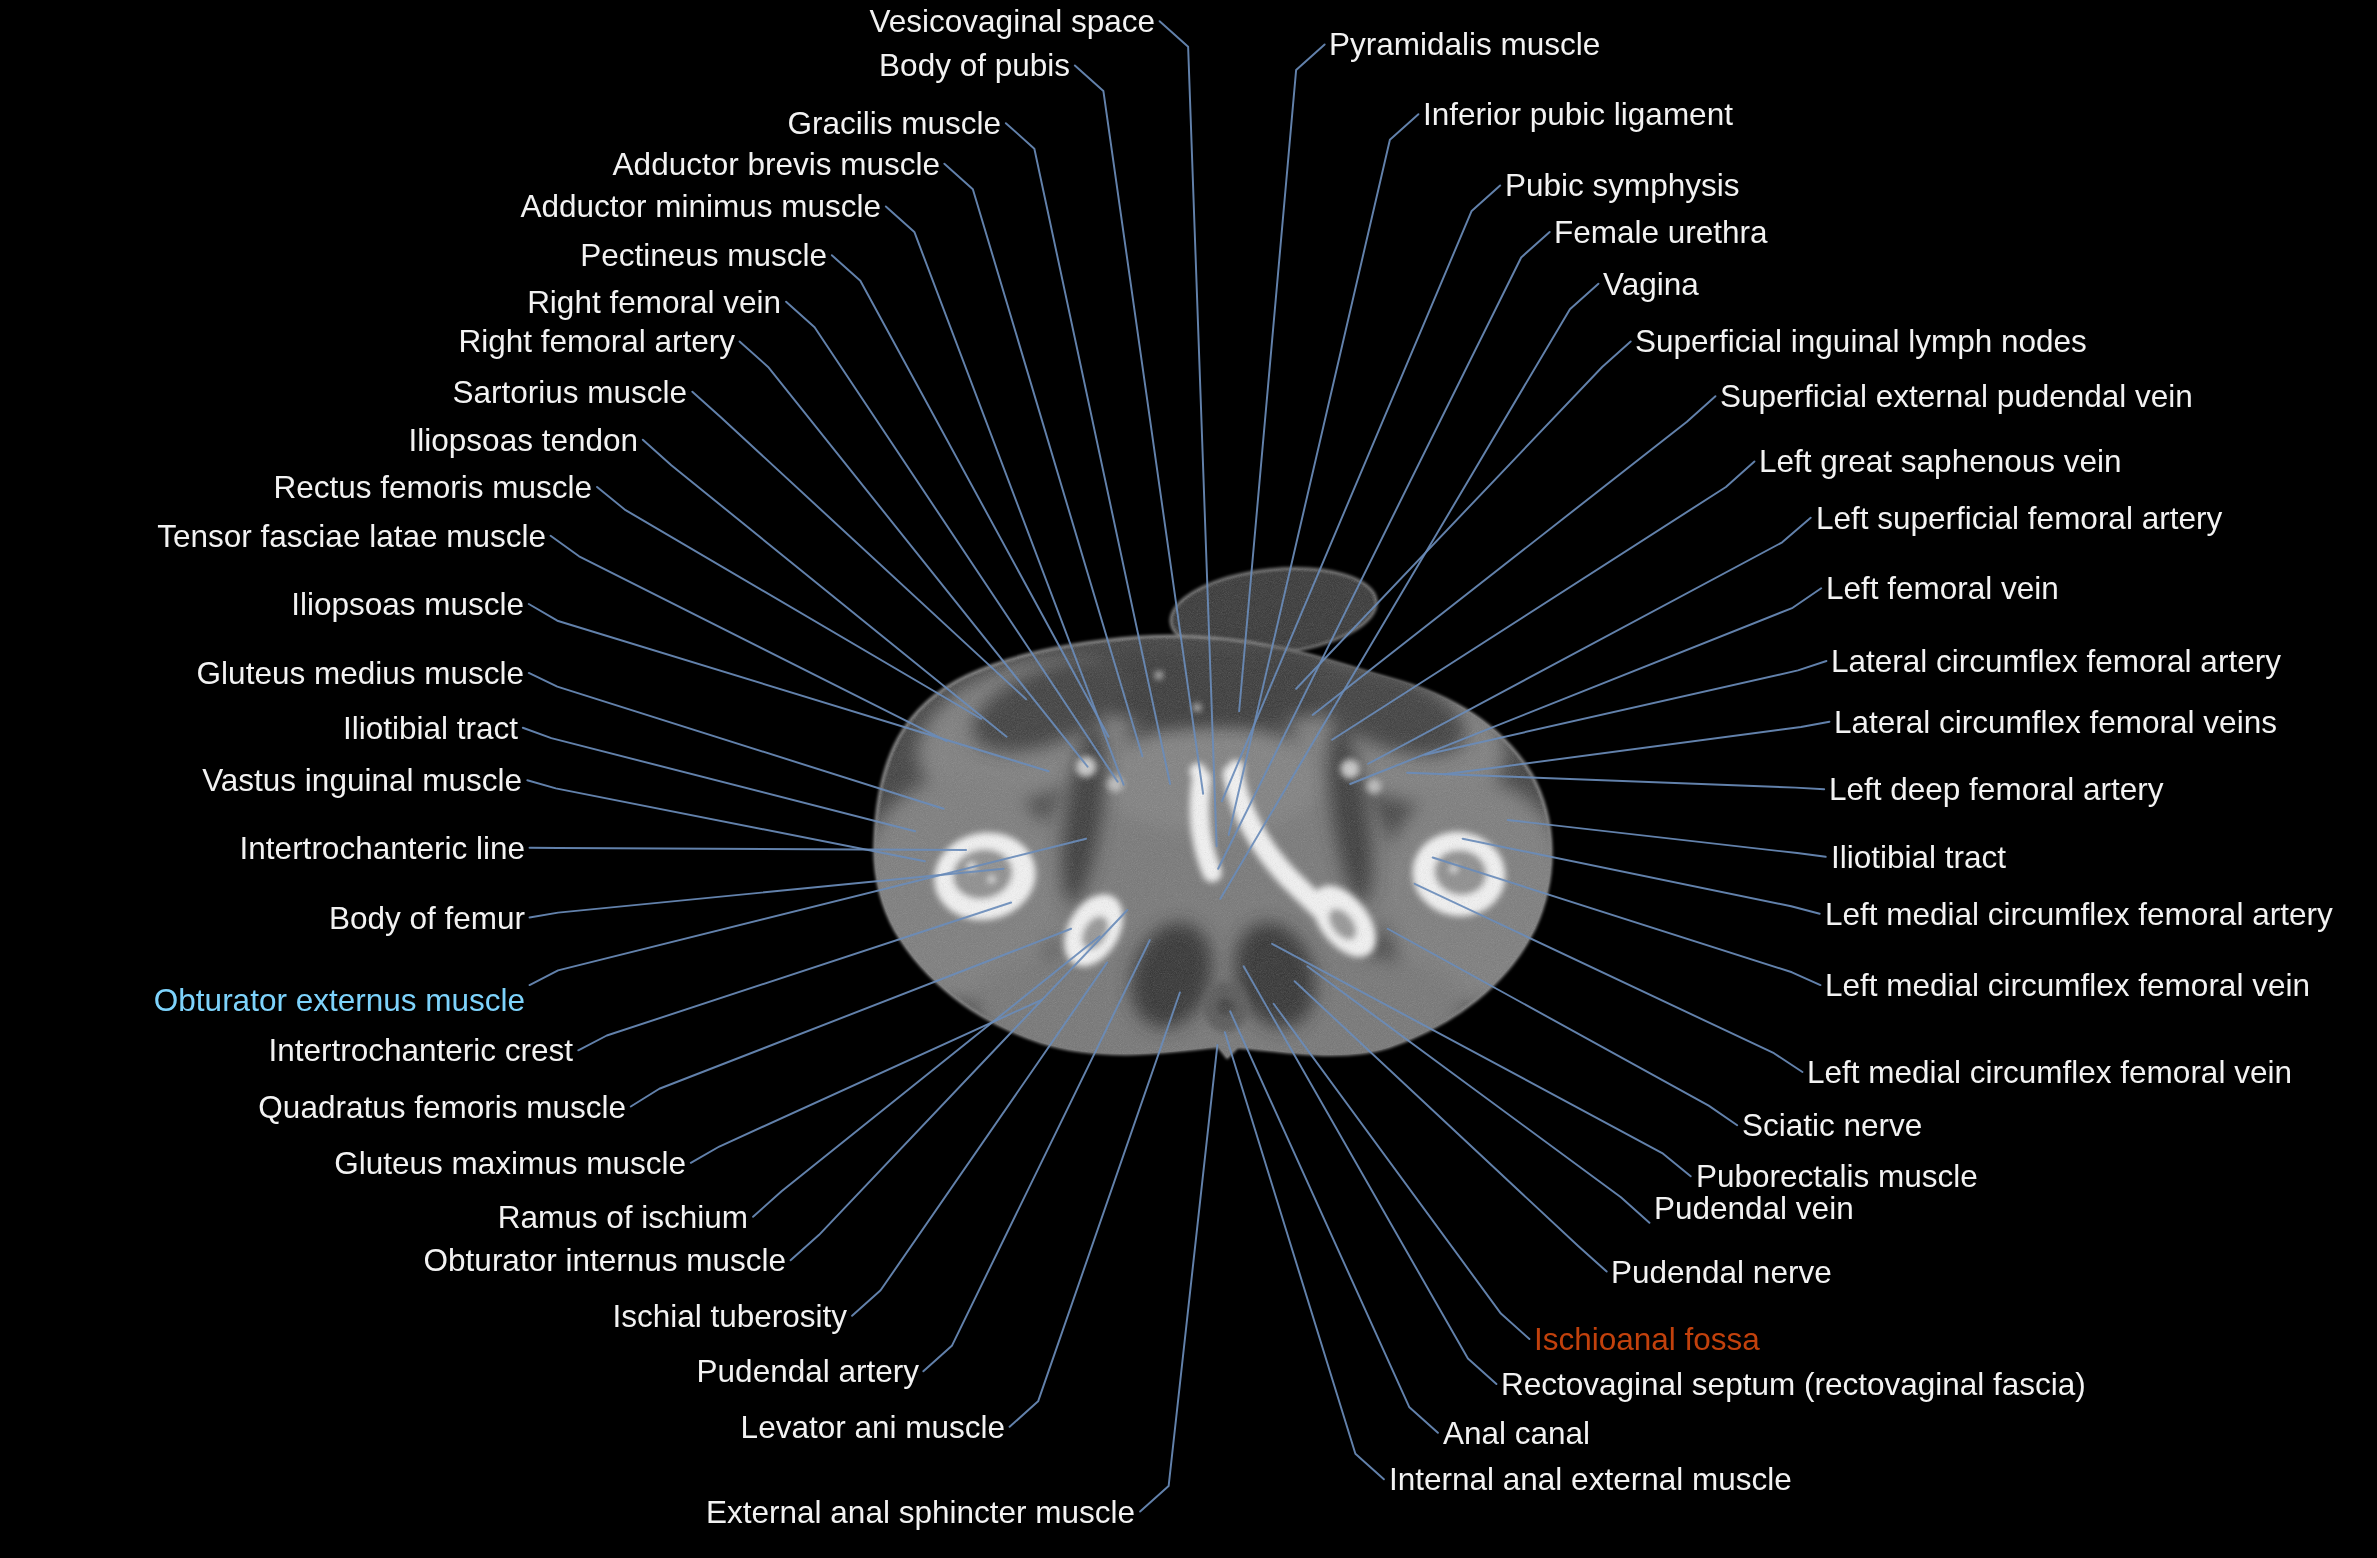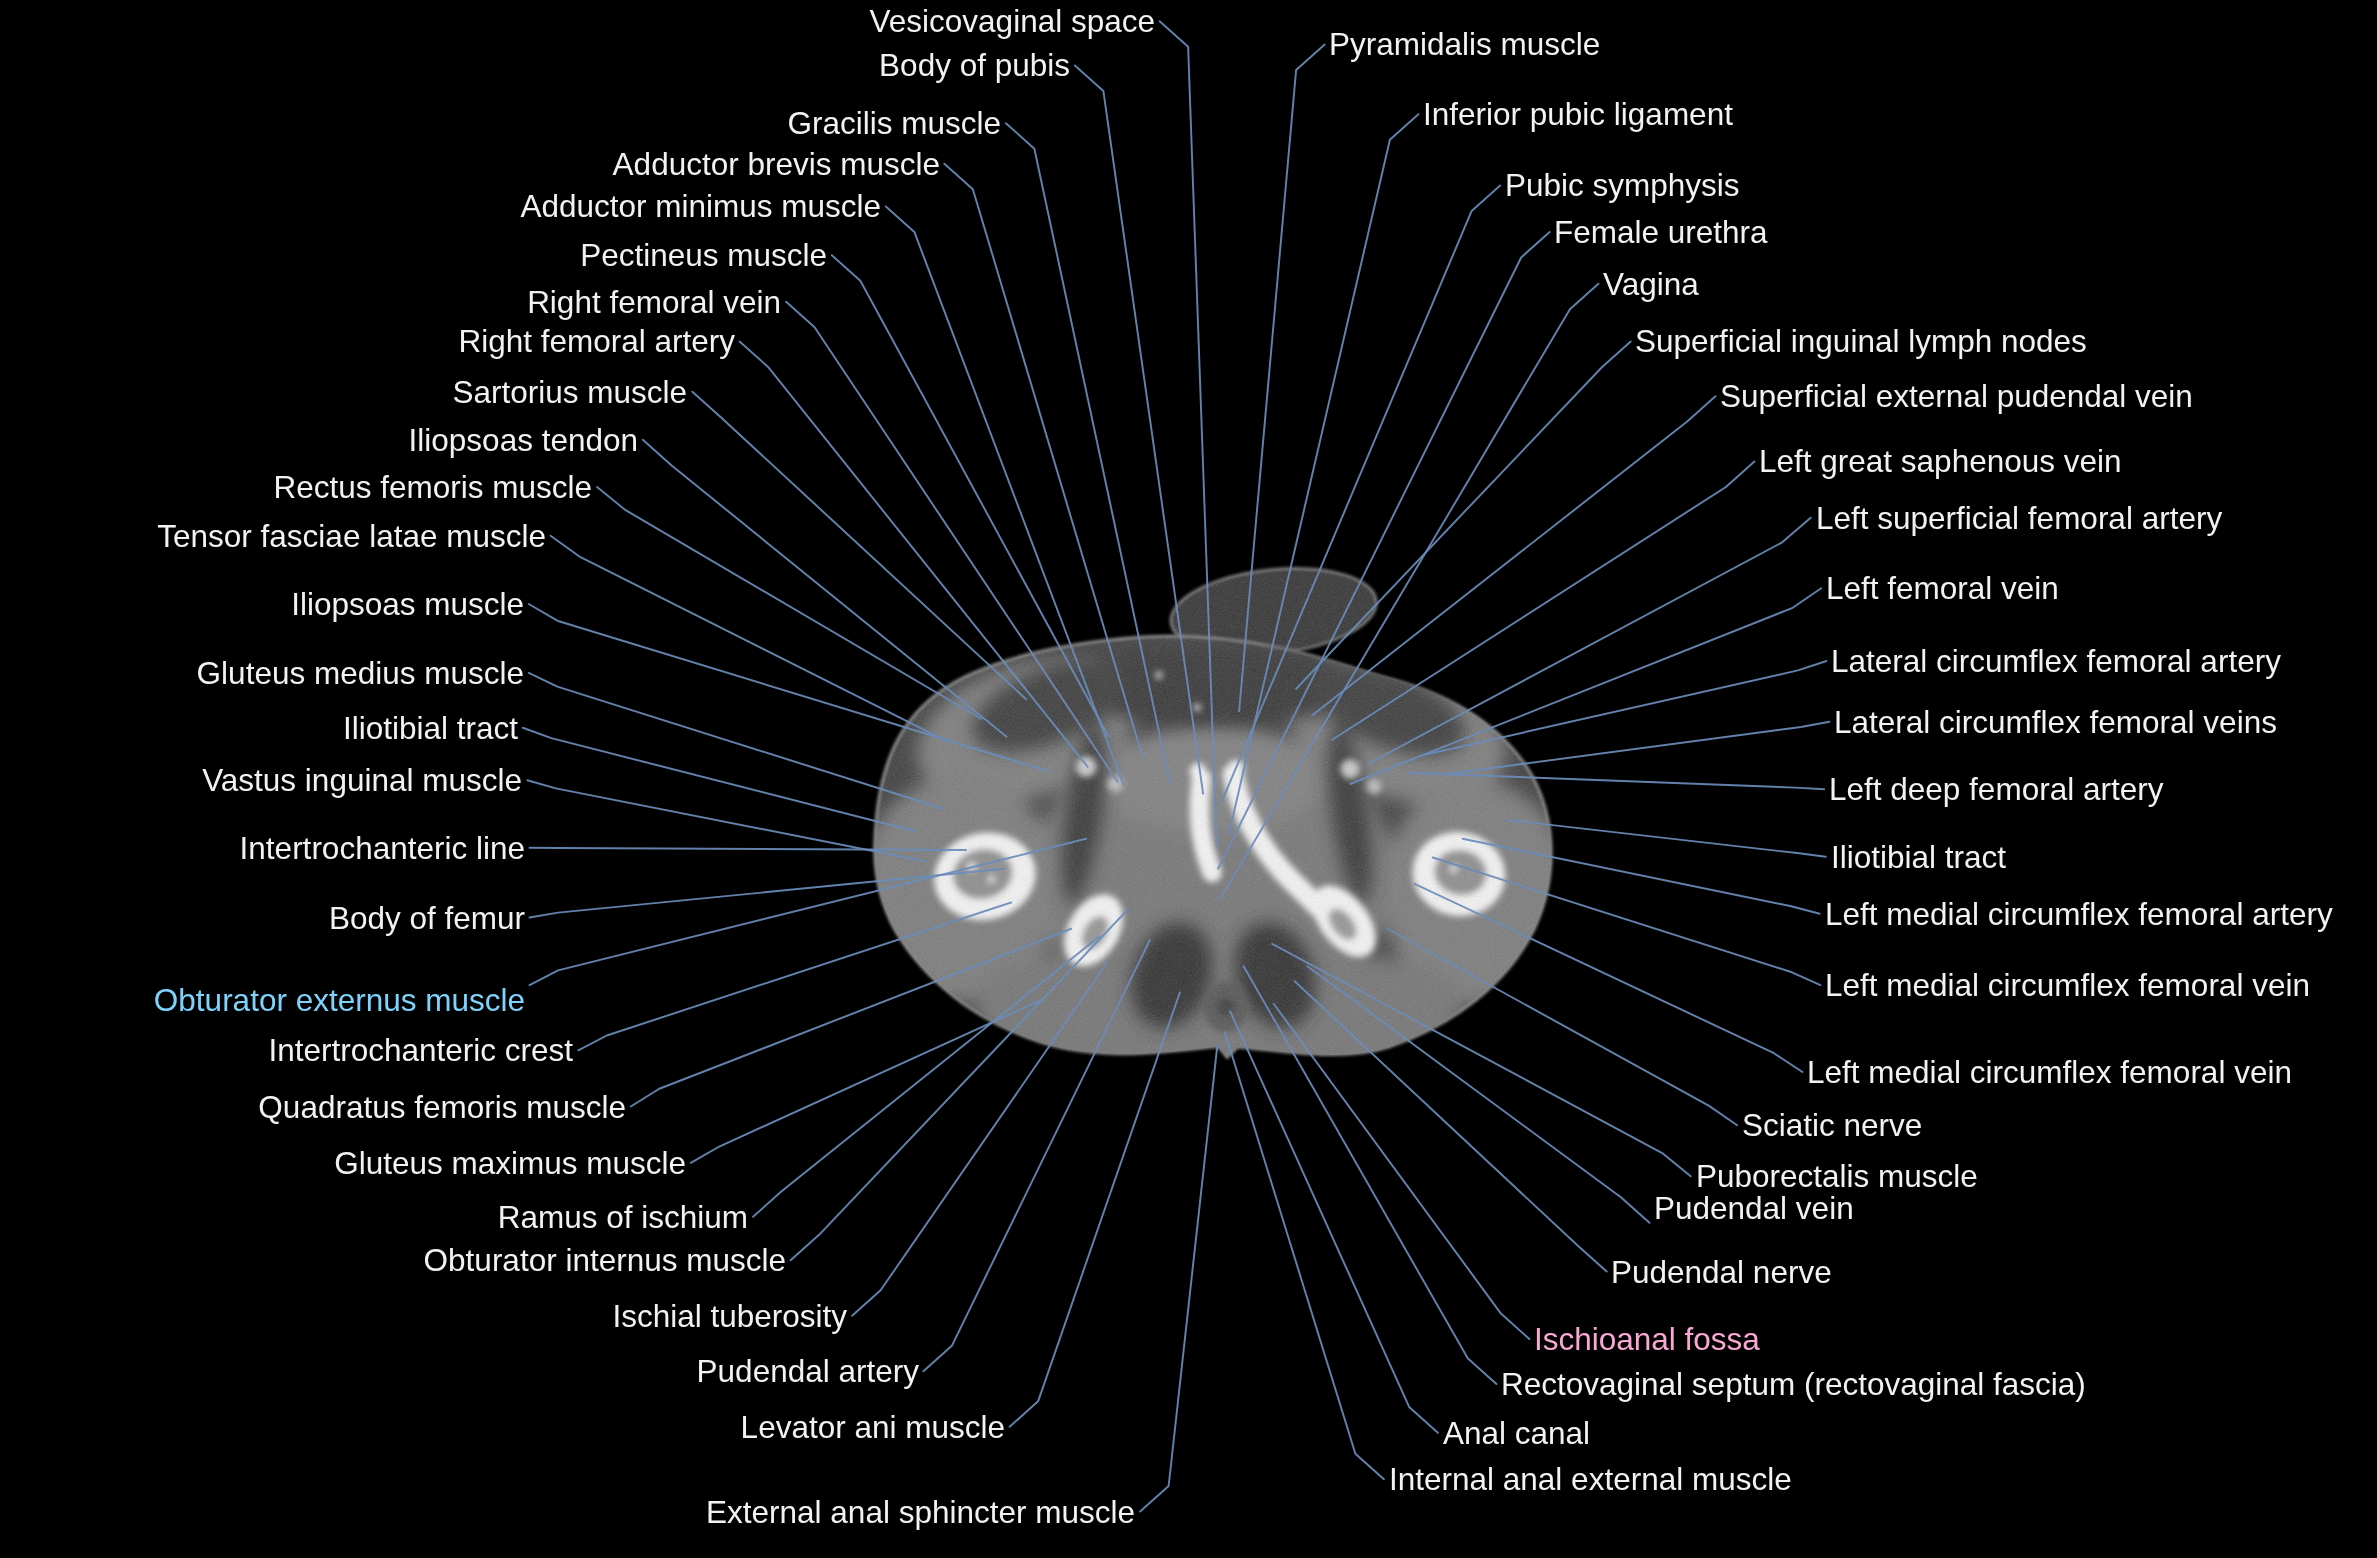--- a/index.html
+++ b/index.html
@@ -206,19 +206,19 @@
       <div class="label right" style="top: 704px; left: 1834px; color: rgb(242, 242, 242);">Lateral circumflex femoral veins</div>
       <div class="label right" style="top: 771px; left: 1829px; color: rgb(242, 242, 242);">Left deep femoral artery</div>
       <div class="label right" style="top: 839px; left: 1831px; color: rgb(242, 242, 242);">Iliotibial tract</div>
       <div class="label right" style="top: 896px; left: 1825px; color: rgb(242, 242, 242);">Left medial circumflex femoral artery</div>
       <div class="label right" style="top: 967px; left: 1825px; color: rgb(242, 242, 242);">Left medial circumflex femoral vein</div>
       <div class="label right" style="top: 1054px; left: 1807px; color: rgb(242, 242, 242);">Left medial circumflex femoral vein</div>
       <div class="label right" style="top: 1107px; left: 1742px; color: rgb(242, 242, 242);">Sciatic nerve</div>
       <div class="label right" style="top: 1158px; left: 1696px; color: rgb(242, 242, 242);">Puborectalis muscle</div>
       <div class="label right" style="top: 1190px; left: 1654px; color: rgb(242, 242, 242);">Pudendal vein</div>
       <div class="label right" style="top: 1254px; left: 1611px; color: rgb(242, 242, 242);">Pudendal nerve</div>
-      <div class="label right" style="top: 1321px; left: 1534px; color: #f9a8d4;">Ischioanal fossa</div>
+      <div class="label right" style="top: 1321px; left: 1534px; color: #c2410c;">Ischioanal fossa</div>
       <div class="label right" style="top: 1366px; left: 1501px; color: rgb(242, 242, 242);">Rectovaginal septum (rectovaginal fascia)</div>
       <div class="label right" style="top: 1415px; left: 1443px; color: rgb(242, 242, 242);">Anal canal</div>
       <div class="label right" style="top: 1461px; left: 1389px; color: rgb(242, 242, 242);">Internal anal external muscle</div>
     </div>
 </div>
 
 
 </body></html>

